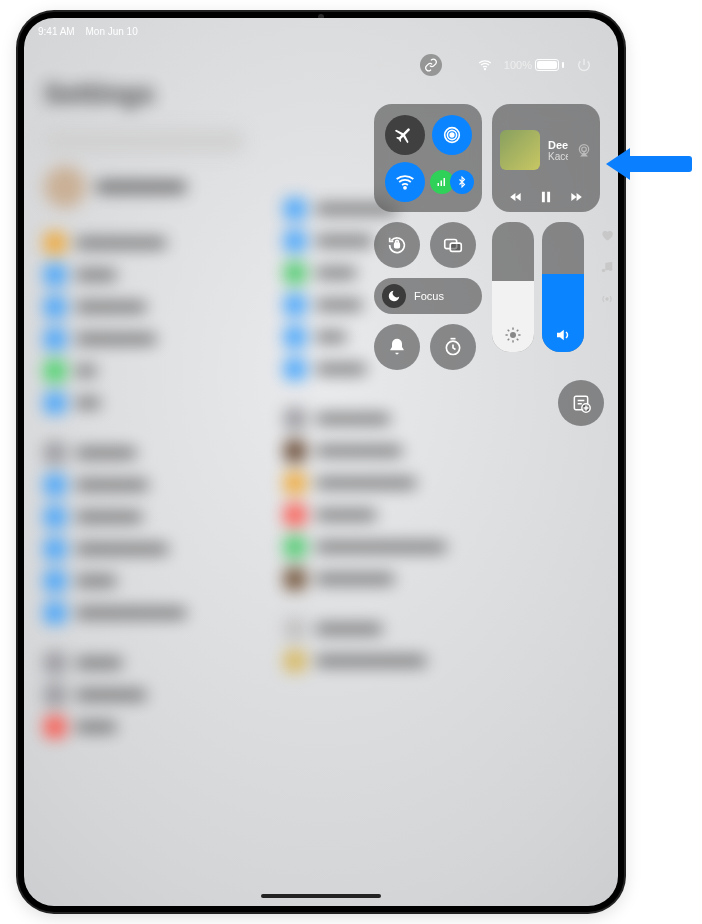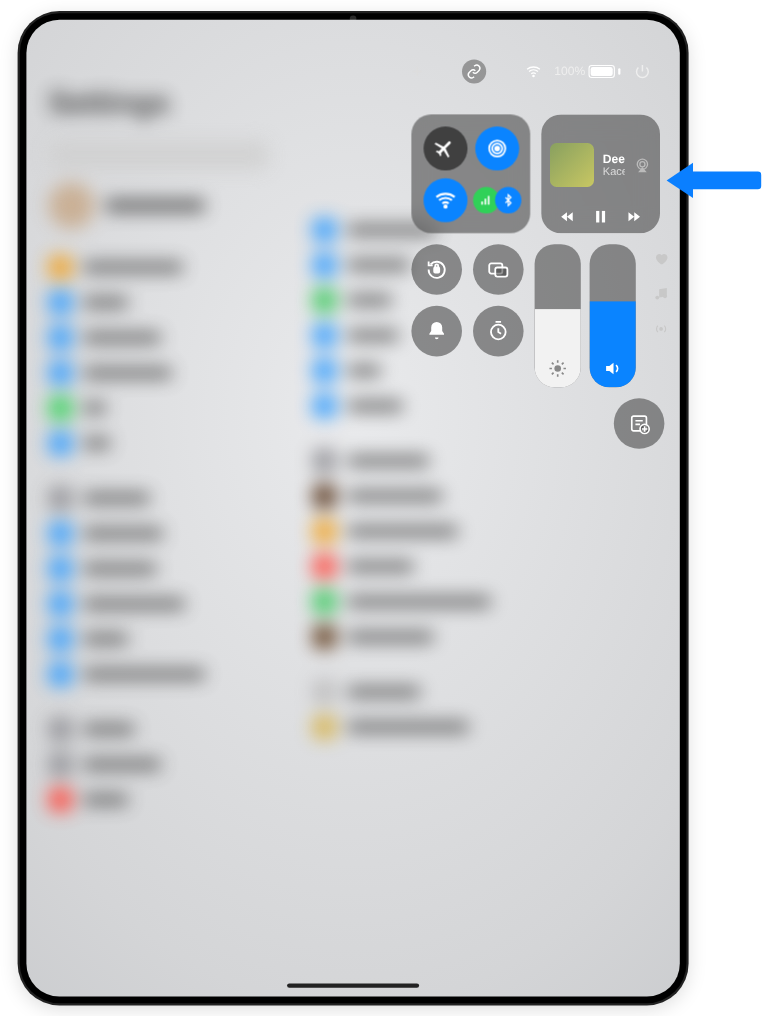--- a/index.html
+++ b/index.html
@@ -314,20 +314,27 @@
               <div class="lb" style="width:66px"></div>
             </div>
             <div class="row">
               <div class="ic" style="background:#d6b24a"></div>
               <div class="lb" style="width:110px"></div>
             </div>
           </div>
       </div>
     </div>
 
+    <div class="status-bar">
+      <div class="status-left">
+        <span>9:41 AM</span>
+        <span>Mon Jun 10</span>
+      </div>
+      <div class="status-right"></div>
+    </div>
 
     <div class="cc-bar">
       <span class="cc-plus">+</span>
       <div class="link-icon">
         <svg width="14" height="14" viewBox="0 0 24 24" fill="none" stroke="#fff" stroke-width="2.2">
             <path d="M10 13a5 5 0 0 0 7 0l3-3a5 5 0 0 0-7-7l-1 1"></path>
             <path d="M14 11a5 5 0 0 0-7 0l-3 3a5 5 0 0 0 7 7l1-1"></path>
           </svg>
       </div>
       <div class="cc-status">
@@ -435,20 +442,28 @@
                   <path d="M10.5 10V8.5a1.5 1.5 0 0 1 3 0V10" stroke="#fff"></path>
                 </svg>
             </div>
             <div class="rnd">
               <svg width="22" height="22" viewBox="0 0 24 24" fill="none" stroke="#fff" stroke-width="1.8">
                   <rect x="3" y="6" width="13" height="10" rx="2"></rect>
                   <rect x="9" y="10" width="12" height="9" rx="2" fill="rgba(60,60,60,.55)"></rect>
                 </svg>
             </div>
           </div>
+          <div class="focus">
+            <div class="moon">
+              <svg width="14" height="14" viewBox="0 0 24 24" fill="#fff">
+                  <path d="M21 12.8A9 9 0 1 1 11.2 3a7 7 0 0 0 9.8 9.8z"></path>
+                </svg>
+            </div>
+            <span>Focus</span>
+          </div>
           <div class="smallrow">
             <div class="rnd">
               <svg width="20" height="20" viewBox="0 0 24 24" fill="#fff">
                   <path d="M12 2a6 6 0 0 0-6 6v4l-2 3v1h16v-1l-2-3V8a6 6 0 0 0-6-6zM10 19a2 2 0 0 0 4 0z"></path>
                 </svg>
             </div>
             <div class="rnd">
               <svg width="20" height="20" viewBox="0 0 24 24" fill="none" stroke="#fff" stroke-width="2">
                   <circle cx="12" cy="13" r="8"></circle>
                   <path d="M12 9v4l3 2"></path>

